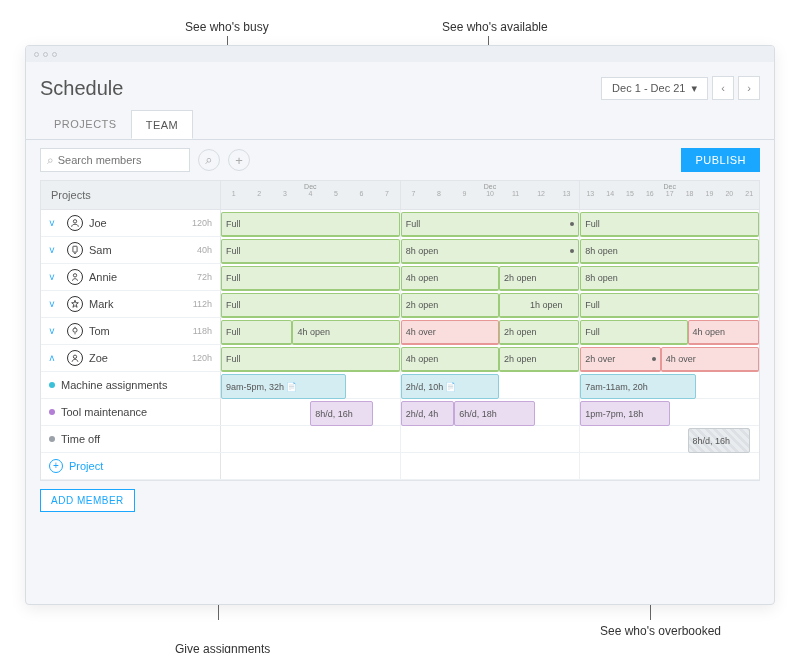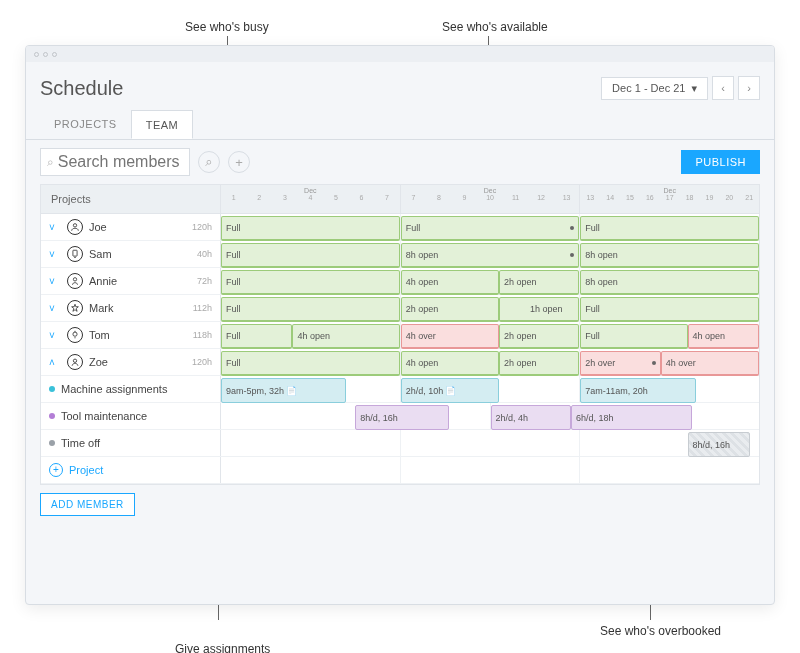--- a/index.html
+++ b/index.html
@@ -13,21 +13,21 @@
   .header { display:flex; align-items:center; justify-content:space-between; padding: 14px 14px 10px 14px; }
   .header h1 { font-size: 20px; font-weight: 400; color: #555; }
   .date-controls { display:flex; gap:4px; align-items:center; }
   .date-range { border:1px solid #d8dde3; background:#fff; padding:4px 10px; font-size:11px; color:#555; display:flex; align-items:center; gap:6px; cursor:pointer;}
   .nav-btn { border:1px solid #d8dde3; background:#fff; width:22px; height:24px; display:flex; align-items:center; justify-content:center; color:#888; cursor:pointer;}
   .tabs { display:flex; border-bottom:1px solid #d8dde3; padding:0 14px;}
   .tab { padding:8px 14px 7px; font-size:11px; letter-spacing:.5px; color:#888; cursor:pointer;}
   .tab.active { background:#fff; border:1px solid #d8dde3; border-bottom:1px solid #fff; color:#555;}
   .toolbar { display:flex; align-items:center; padding:8px 14px; gap:8px;}
   .search { display:flex; align-items:center; background:#fff; border:1px solid #d8dde3; padding:4px 6px; width:150px; color:#aaa;}
-  .search input { border:none; outline:none; font-size:16px; flex:1; background:transparent; color:#555;}
+  .search input { border:none; outline:none; font-size:11px; flex:1; background:transparent; color:#555;}
   .circ-btn { width:22px; height:22px; border:1px solid #d8dde3; border-radius:50%; display:flex; align-items:center; justify-content:center; color:#aaa; cursor:pointer; font-size:13px;}
   .spacer { flex:1; }
   .publish { background:#1aa7ff; color:#fff; border:none; padding:6px 14px; font-size:11px; letter-spacing:.5px; cursor:pointer;}
   .grid-wrap { padding:0 14px 12px; }
   .grid { background:#fff; border:1px solid #e1e5ea; }
   .hdr-row { display:flex; border-bottom:1px solid #e1e5ea; background:#ecf0f3;}
   .left-head { width:180px; padding:8px 10px; font-size:11px; color:#666; border-right:1px solid #e1e5ea;}
   .timeline-head { flex:1; position:relative; display:flex;}
   .week-head { flex:1; border-right:1px solid #e1e5ea; text-align:center; font-size:8px; color:#999; padding-top:2px;}
   .week-head:last-child{border-right:none;}
@@ -392,20 +392,25 @@
                   </div>
                 </div>
                 <div class="week">
                   <div class="bar purple" style="width: 30%;">
                     <span>2h/d, 4h</span>
                   </div>
                   <div class="bar purple" style="width: 45%;">
                     <span>6h/d, 18h</span>
                   </div>
                 </div>
+                <div class="week">
+                  <div class="bar purple" style="width: 50%;">
+                    <span>1pm-7pm, 18h</span>
+                  </div>
+                </div>
               </div>
             </div>
             <div class="row">
               <div class="left-cell">
                 <span class="proj-dot" style="background:#9aa1a8"></span>
     <span>Time off</span>
               </div>
               <div class="timeline">
                 <div class="week"></div>
                 <div class="week"></div>

